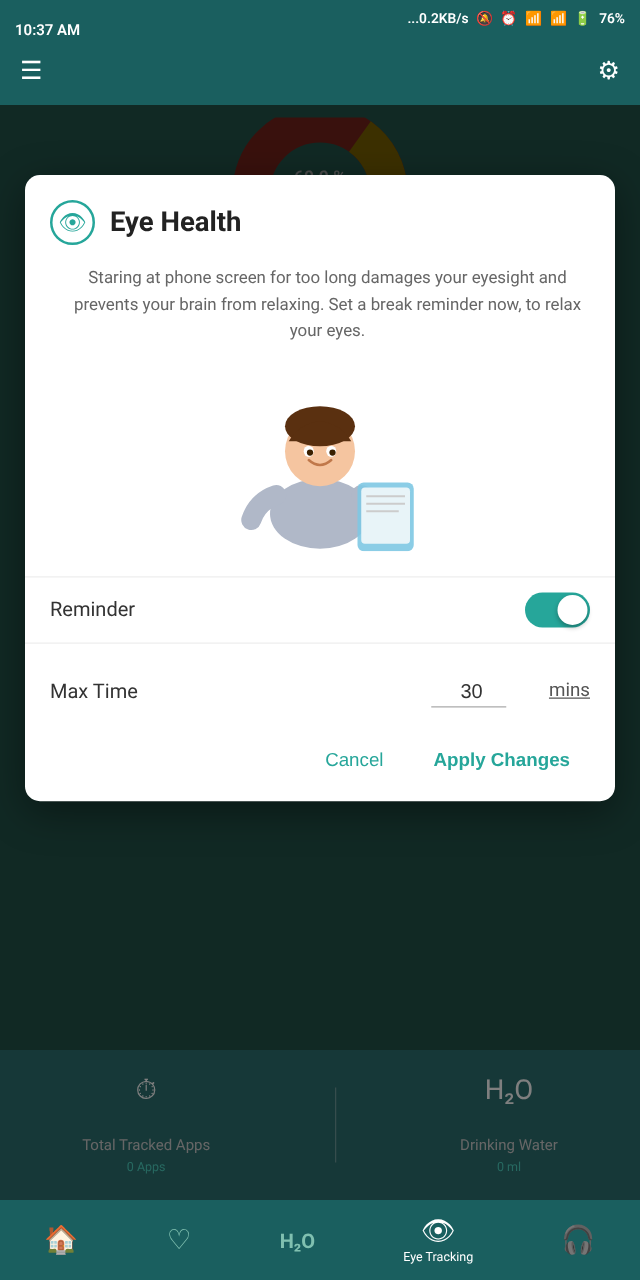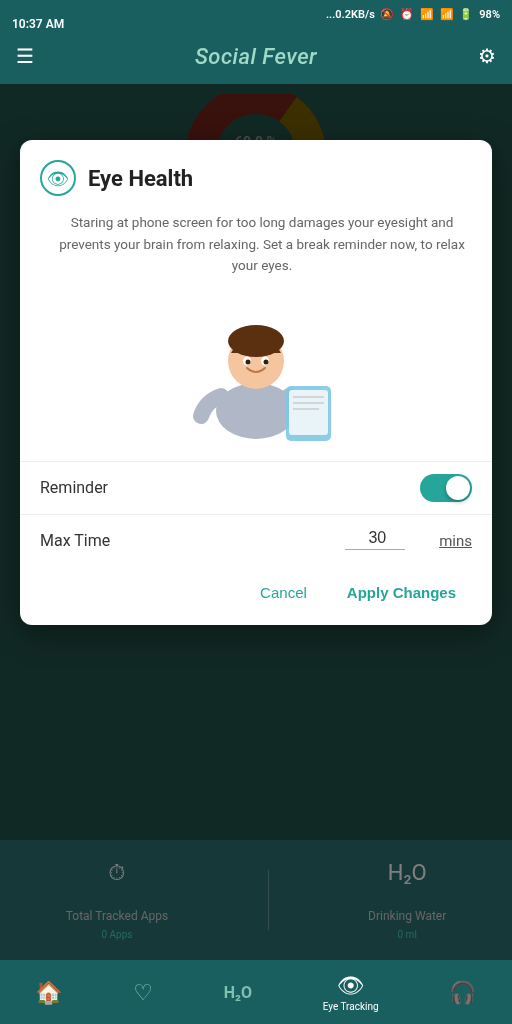--- a/index.html
+++ b/index.html
@@ -257,22 +257,22 @@
       border-radius: 50%;
       position: absolute;
       right: 2px;
       top: 2px;
       box-shadow: 0 2px 4px rgba(0,0,0,0.3);
     }
 
     
     .max-time-row {
       display: flex;
-      align-items: flex-end;
-      padding: 12px 20px 16px 20px;
+      align-items: flex-start;
+      padding: 28px 20px 16px 20px;
       border-top: 1px solid #eee;
       gap: 12px;
     }
 
     .max-time-label {
       font-size: 16px;
       color: #333;
       flex: 1;
     }
 
@@ -330,27 +330,26 @@
   <div class="status-left">
     <span>10:37 AM</span>
   </div>
   <div class="status-right">
     <span>...0.2KB/s</span>
     <span>🔕</span>
     <span>⏰</span>
     <span>📶</span>
     <span>📶</span>
     <span>🔋</span>
-    <span>98%</span>
+    <span>76%</span>
   </div>
 </div>
 
 <div class="app-bar">
   <span class="hamburger-icon">☰</span>
-  <span class="app-bar-title">Social Fever</span>
   <span class="gear-icon">⚙</span>
 </div>
 
 <div class="bg-content">
   <div class="chart-area">
     <div class="donut-container">
       <svg viewBox="0 0 160 160">
 
         <circle cx="80" cy="80" r="55" fill="none" stroke="#c0392b" stroke-width="30"></circle>
 

